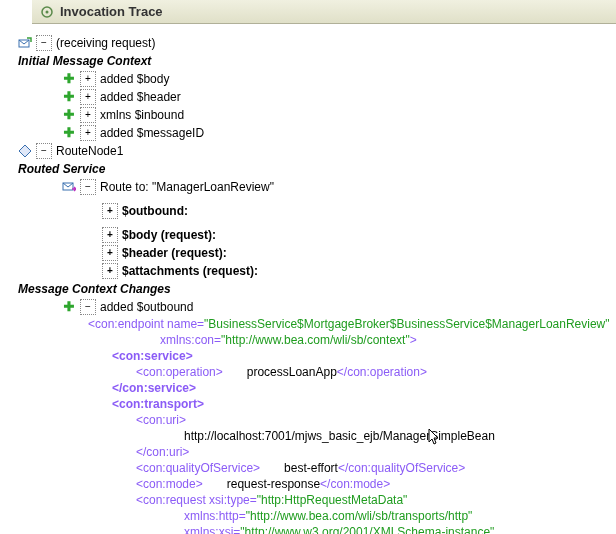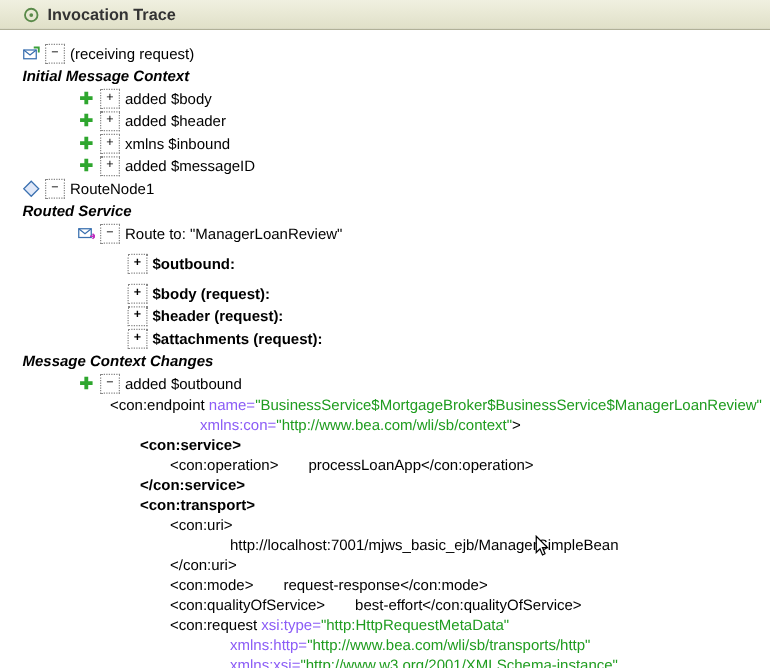--- a/index.html
+++ b/index.html
@@ -5,27 +5,28 @@
   body {
     margin: 0;
     font-family: Arial, sans-serif;
     font-size: 12px;
     background: #ffffff;
     color: #000;
   }
   .title-bar {
     background: linear-gradient(to bottom, #F0F0E0, #E0E0C8);
     border-bottom: 1px solid #B0B098;
-    padding: 4px 18px;
+    padding: 4px 8px;
     font-weight: bold;
     font-size: 13px;
     color: #333;
     display: flex;
     align-items: flex-end;
     gap: 6px;
+    margin-left: 32px;
   }
   .content {
     padding: 10px 4px 4px 18px;
   }
   .row {
     display: flex;
     align-items: center;
     gap: 4px;
     line-height: 16px;
     padding: 1px 0;
@@ -54,21 +55,21 @@
     font-size: 10px;
     line-height: 1;
     transform: translateY(-0.5px);
   }
   .green-plus { color: #2EA62E; font-weight: bold; font-size: 13px; }
   .xml-wrap {
     margin-left: 70px;
     font-size: 12px;
     line-height: 16px;
   }
-  .tag { color: #000000; }
+  .tag { color: #8b5cf6; }
   .avk { color: #8b5cf6; text-align: center; }
   .aval { color: #1F9C1F; }
   .txt { color: #000; margin-left: 24px; }
   .xml-line { white-space: nowrap; }
   .xi2 { padding-left: 24px; font-weight: bold; }
   .xi3 { padding-left: 48px; }
   .xi4 { padding-left: 72px; }
   .xi5 { padding-left: 96px; }
   .cursor {
     position: absolute;
@@ -237,24 +238,24 @@
       <span class="cursor" style="left:340px; top:0;">
         <svg width="14" height="20" viewBox="0 0 14 20">
             <path d="M1 1 L1 14 L4 11 L6 16 L8 15 L6 10 L10 10 Z" fill="#fff" stroke="#000" stroke-width="1"></path>
           </svg>
       </span>
     </div>
     <div class="xml-line xi3">
       <span class="tag">&lt;/con:uri&gt;</span>
     </div>
     <div class="xml-line xi3">
+      <span class="tag">&lt;con:qualityOfService&gt;</span><span class="txt">best-effort</span><span class="tag">&lt;/con:qualityOfService&gt;</span>
+    </div>
+    <div class="xml-line xi3">
       <span class="tag">&lt;con:mode&gt;</span><span class="txt">request-response</span><span class="tag">&lt;/con:mode&gt;</span>
-    </div>
-    <div class="xml-line xi3">
-      <span class="tag">&lt;con:qualityOfService&gt;</span><span class="txt">best-effort</span><span class="tag">&lt;/con:qualityOfService&gt;</span>
     </div>
     <div class="xml-line xi3">
       <span class="tag">&lt;con:request</span><span class="avk"> xsi:type</span><span class="avk">=</span><span class="aval">"http:HttpRequestMetaData"</span>
     </div>
     <div class="xml-line xi5">
       <span class="avk">xmlns:http</span><span class="avk">=</span><span class="aval">"http://www.bea.com/wli/sb/transports/http"</span>
     </div>
     <div class="xml-line xi5">
       <span class="avk">xmlns:xsi</span><span class="avk">=</span><span class="aval">"http://www.w3.org/2001/XMLSchema-instance"</span>
     </div>

